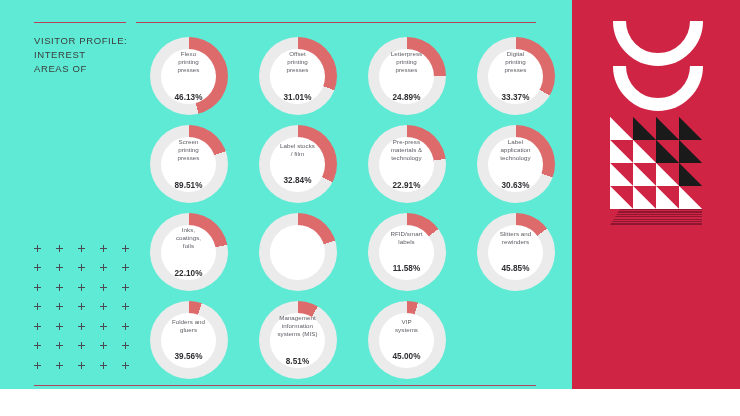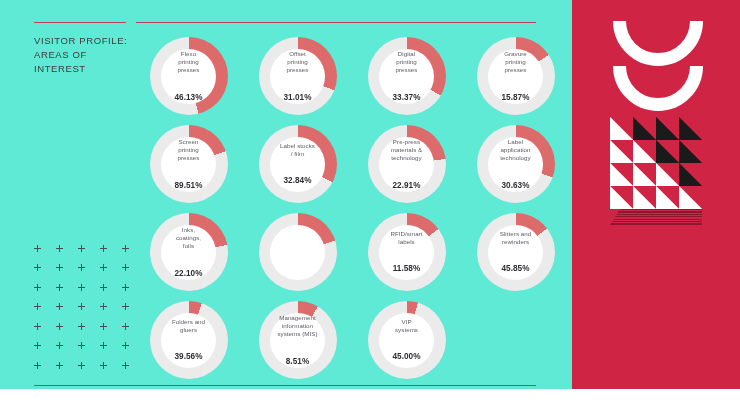--- a/index.html
+++ b/index.html
@@ -206,22 +206,22 @@
 <div id="slide">
 
   <div id="left-panel">
 
     <div class="rule" id="rule-top-left"></div>
     <div class="rule" id="rule-top-right"></div>
     <div class="rule" id="rule-bottom"></div>
 
     <div id="page-title">
       <div>VISITOR PROFILE:</div>
+      <div>INTEREST</div>
       <div>AREAS OF</div>
-      <div>INTEREST</div>
     </div>
 
     <div id="plus-grid">
         <div class="plus"></div>
         <div class="plus"></div>
         <div class="plus"></div>
         <div class="plus"></div>
         <div class="plus"></div>
         <div class="plus"></div>
         <div class="plus"></div>
@@ -270,40 +270,40 @@
           <div class="donut" style="background: conic-gradient(rgb(221, 107, 107) 0deg, rgb(221, 107, 107) 111.64deg, rgb(235, 235, 235) 111.64deg, rgb(235, 235, 235) 360deg);"></div>
           <div class="donut-hole"></div>
           <div class="donut-label">
             <div>Offset</div>
             <div>printing</div>
             <div>presses</div>
             <span class="donut-value">31.01%</span>
           </div>
         </div>
         <div class="donut-cell">
+          <div class="donut" style="background: conic-gradient(rgb(221, 107, 107) 0deg, rgb(221, 107, 107) 89.6deg, rgb(235, 235, 235) 89.6deg, rgb(235, 235, 235) 360deg);"></div>
+          <div class="donut-hole"></div>
+          <div class="donut-label">
+            <div>Letterpress</div>
+            <div>printing</div>
+            <div>presses</div>
+            <span class="donut-value">24.89%</span>
+          </div>
+        </div>
+        <div class="donut-cell">
           <div class="donut" style="background: conic-gradient(rgb(221, 107, 107) 0deg, rgb(221, 107, 107) 120.13deg, rgb(235, 235, 235) 120.13deg, rgb(235, 235, 235) 360deg);"></div>
           <div class="donut-hole"></div>
           <div class="donut-label">
             <div>Digital</div>
             <div>printing</div>
             <div>presses</div>
             <span class="donut-value">33.37%</span>
           </div>
         </div>
         <div class="donut-cell">
-          <div class="donut" style="background: conic-gradient(rgb(221, 107, 107) 0deg, rgb(221, 107, 107) 57.13deg, rgb(235, 235, 235) 57.13deg, rgb(235, 235, 235) 360deg);"></div>
-          <div class="donut-hole"></div>
-          <div class="donut-label">
-            <div>Gravure</div>
-            <div>printing</div>
-            <div>presses</div>
-            <span class="donut-value">15.87%</span>
-          </div>
-        </div>
-        <div class="donut-cell">
           <div class="donut" style="background: conic-gradient(rgb(221, 107, 107) 0deg, rgb(221, 107, 107) 70.92deg, rgb(235, 235, 235) 70.92deg, rgb(235, 235, 235) 360deg);"></div>
           <div class="donut-hole"></div>
           <div class="donut-label">
             <div>Screen</div>
             <div>printing</div>
             <div>presses</div>
             <span class="donut-value">89.51%</span>
           </div>
         </div>
         <div class="donut-cell">

